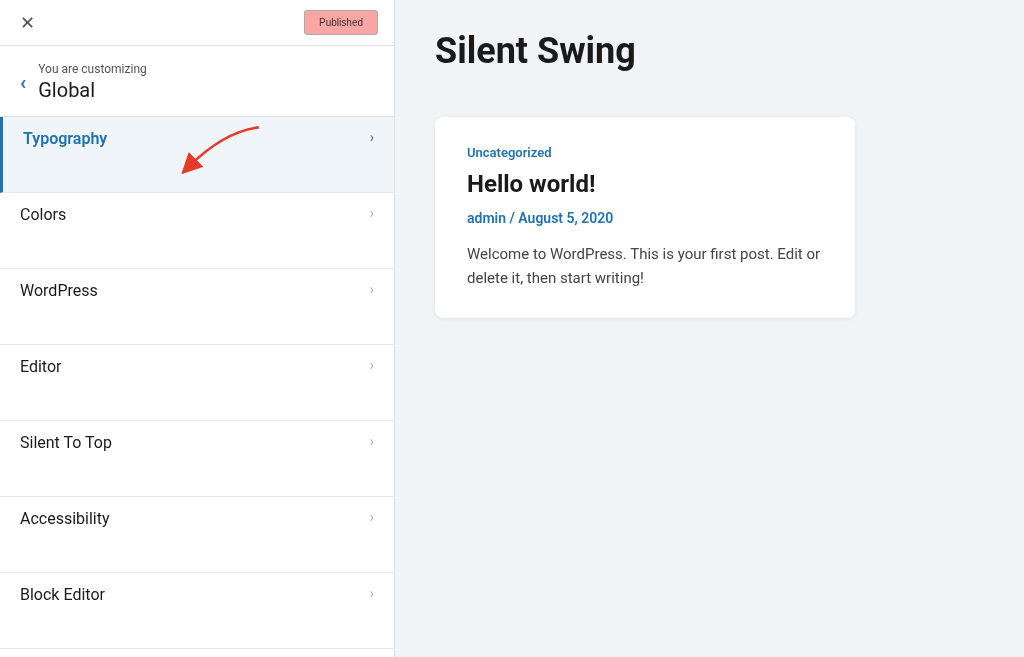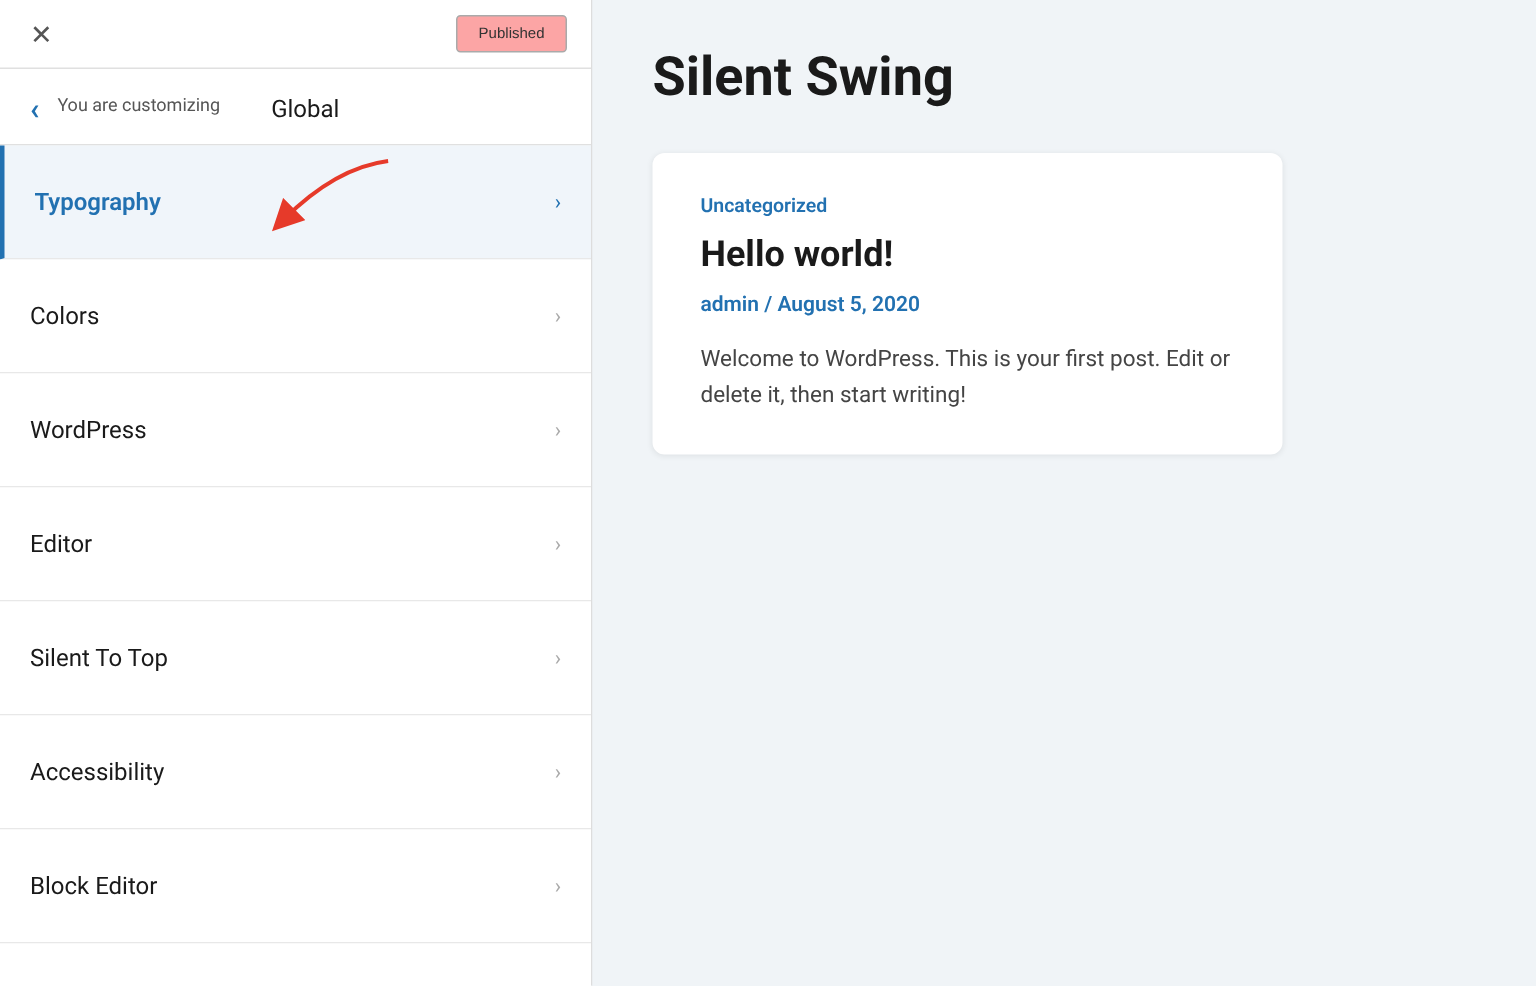--- a/index.html
+++ b/index.html
@@ -67,40 +67,38 @@
     .back-arrow {
       color: #2271b1;
       font-size: 20px;
       cursor: pointer;
       font-weight: bold;
       line-height: 1;
     }
 
     .context-text {
       display: flex;
-      flex-direction: row;
-      gap: 34px;
+      flex-direction: column;
     }
 
     .context-label {
       font-size: 12px;
       color: #555;
       margin-bottom: 2px;
     }
 
     .context-title {
-      font-size: 16px;
+      font-size: 20px;
       color: #1a1a1a;
       font-weight: 400;
     }
 
     
     .nav-item {
       display: flex;
-      align-items: center;
       justify-content: space-between;
       padding: 12px 20px;
       height: 76px;
       border-bottom: 1px solid #e8e8e8;
       cursor: pointer;
       background: #fff;
       transition: background 0.1s;
       position: relative;
     }
 
@@ -144,21 +142,21 @@
       flex: 1;
       background: #f0f4f7;
       padding: 30px 40px;
       overflow-y: auto;
     }
 
     .page-title {
       font-size: 36px;
       font-weight: 700;
       color: #1a1a1a;
-      margin-bottom: 30px;
+      margin-bottom: 45px;
     }
 
     .post-card {
       background: #fff;
       border-radius: 8px;
       padding: 28px 32px;
       max-width: 420px;
       box-shadow: 0 1px 4px rgba(0,0,0,0.08);
     }
 

